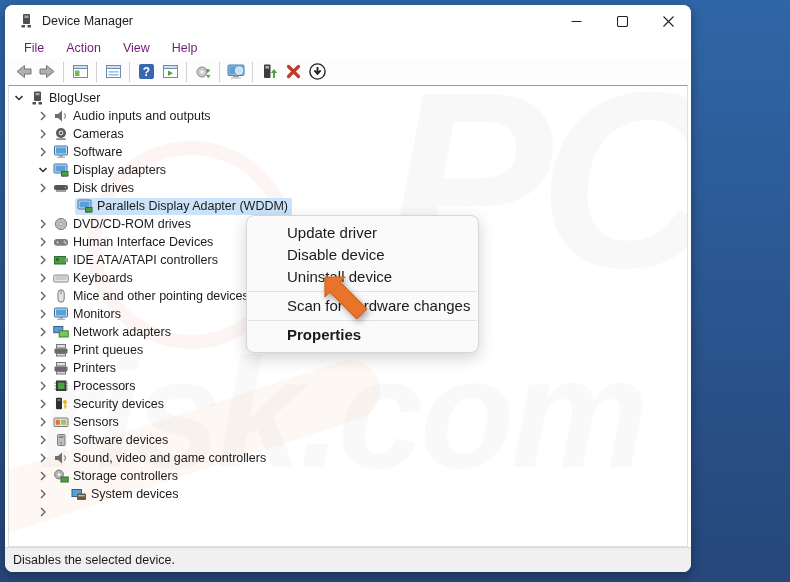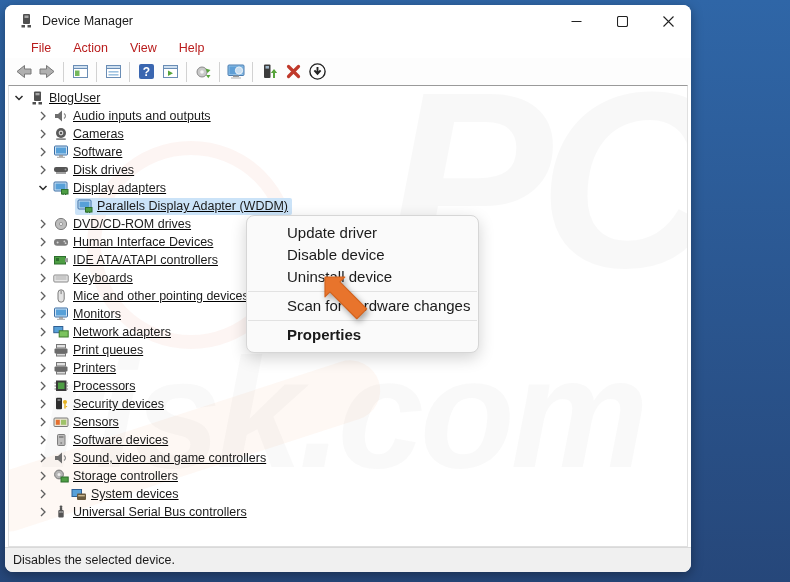--- a/index.html
+++ b/index.html
@@ -14,32 +14,32 @@
     background:#ffffff;border-radius:8px;overflow:hidden;
     box-shadow:0 3px 12px rgba(0,0,0,.35);
     display:flex;flex-direction:column;
   }
   
   .titlebar{height:32px;display:flex;align-items:center;padding-left:13px;background:#fff;flex:0 0 auto;}
   .title-text{font-size:12.5px;color:#1b1b1b;margin-left:8px;}
   .win-controls{margin-left:auto;display:flex;height:100%;}
   .win-btn{width:46px;height:100%;display:flex;align-items:center;justify-content:center;cursor:default;}
   
-  .menubar{height:21px;display:flex;align-items:center;padding-left:15px;font-size:12.5px;color:#b91c1c;flex:0 0 auto;}
+  .menubar{height:21px;display:flex;align-items:center;padding-left:8px;font-size:12.5px;color:#701a75;flex:0 0 auto;}
   .menu-item{padding:2px 11px;border-radius:3px;}
   
   .toolbar{height:27px;display:flex;align-items:center;padding-left:6px;flex:0 0 auto;background:#fdfdfd;}
   .tb-btn{width:24px;height:23px;display:flex;align-items:center;justify-content:center;border-radius:3px;}
   .tb-sep{width:1px;height:20px;background:#d2d2d2;margin:0 4px;}
   
   .tree-wrap{
     flex:1 1 auto;margin:0 3px;position:relative;overflow:hidden;background:#fff;
     border:1px solid #e0e0e0;border-top:1px solid #9a9a9a;
   }
-  .tree{position:relative;z-index:2;padding-top:3px;text-decoration:underline;}
+  .tree{position:relative;z-index:2;padding-top:3px;}
   .tree-row{height:18px;display:flex;align-items:center;font-size:12.5px;color:#1b1b1b;white-space:nowrap;}
   .chev{width:16px;height:16px;display:inline-flex;align-items:center;justify-content:center;flex:0 0 16px;}
   .icn{display:inline-flex;align-items:center;justify-content:center;}
   .ticon{width:18px;height:15px;margin-right:3px;flex:0 0 18px;}
   .rowwrap{display:flex;align-items:center;padding:1px 4px 1px 1px;border-radius:2px;}
   .rowwrap.sel{background:#cbe3f8;}
   
   .wm{position:absolute;z-index:1;pointer-events:none;user-select:none;}
   .wm-pc{right:-18px;top:-30px;font-size:250px;font-weight:bold;font-style:italic;color:rgba(130,130,130,0.055);letter-spacing:-14px;line-height:1;}
   .wm-risk{left:30px;top:250px;font-size:155px;font-weight:bold;font-style:italic;color:rgba(140,140,140,0.05);letter-spacing:-4px;line-height:1;}
@@ -282,53 +282,53 @@
                 <rect x="6" y="10" width="4" height="1.8" fill="#9a9a9a"></rect>
                 <rect x="4" y="11.8" width="8" height="1.2" fill="#b5b5b5"></rect>
               </svg>
             </span>
             <span>Software</span>
           </span>
         </div>
         <div class="tree-row" style="padding-left: 26px;">
           <span class="chev">
             <svg width="16" height="16" viewBox="0 0 16 16">
-              <path d="M6 4 L10 8 L6 12" fill="none" stroke="#5f5f5f" stroke-width="1.3"></path>
-            </svg>
-          </span>
-          <span class="rowwrap">
-            <span class="icn ticon">
-              <svg width="16" height="14" viewBox="0 0 16 14">
-                <rect x="1" y="4" width="14" height="5" rx="2" fill="#555"></rect>
-                <rect x="3" y="9.2" width="10" height="1.6" fill="#8c8c8c"></rect>
-                <circle cx="12.5" cy="6.5" r="0.9" fill="#9c9c9c"></circle>
-              </svg>
-            </span>
-            <span>Disk drives</span>
-          </span>
-        </div>
-        <div class="tree-row" style="padding-left: 26px;">
-          <span class="chev">
-            <svg width="16" height="16" viewBox="0 0 16 16">
               <path d="M4.5 6 L8 9.5 L11.5 6" fill="none" stroke="#2b2b2b" stroke-width="1.5"></path>
             </svg>
           </span>
           <span class="rowwrap">
             <span class="icn ticon">
               <svg width="16" height="14" viewBox="0 0 16 14">
                 <rect x="1" y="1" width="13" height="9" rx="1" fill="#cfe3f5" stroke="#3a6ea5"></rect>
                 <rect x="2.5" y="2.5" width="10" height="6" fill="#57a0d8"></rect>
                 <rect x="8.5" y="8.5" width="6.5" height="4.5" fill="#4e9e44" stroke="#2c6e2c"></rect>
                 <rect x="9.5" y="13" width="1.2" height="1" fill="#2c6e2c"></rect>
                 <rect x="12" y="13" width="1.2" height="1" fill="#2c6e2c"></rect>
               </svg>
             </span>
             <span>Display adapters</span>
           </span>
         </div>
+        <div class="tree-row" style="padding-left: 26px;">
+          <span class="chev">
+            <svg width="16" height="16" viewBox="0 0 16 16">
+              <path d="M6 4 L10 8 L6 12" fill="none" stroke="#5f5f5f" stroke-width="1.3"></path>
+            </svg>
+          </span>
+          <span class="rowwrap">
+            <span class="icn ticon">
+              <svg width="16" height="14" viewBox="0 0 16 14">
+                <rect x="1" y="4" width="14" height="5" rx="2" fill="#555"></rect>
+                <rect x="3" y="9.2" width="10" height="1.6" fill="#8c8c8c"></rect>
+                <circle cx="12.5" cy="6.5" r="0.9" fill="#9c9c9c"></circle>
+              </svg>
+            </span>
+            <span>Disk drives</span>
+          </span>
+        </div>
         <div class="tree-row" style="padding-left: 50px;">
           <span class="chev"></span>
           <span class="rowwrap sel">
             <span class="icn ticon">
               <svg width="16" height="14" viewBox="0 0 16 14">
                 <rect x="1" y="1" width="13" height="9" rx="1" fill="#cfe3f5" stroke="#3a6ea5"></rect>
                 <rect x="2.5" y="2.5" width="10" height="6" fill="#57a0d8"></rect>
                 <rect x="8.5" y="8.5" width="6.5" height="4.5" fill="#4e9e44" stroke="#2c6e2c"></rect>
                 <rect x="9.5" y="13" width="1.2" height="1" fill="#2c6e2c"></rect>
                 <rect x="12" y="13" width="1.2" height="1" fill="#2c6e2c"></rect>
@@ -606,32 +606,20 @@
               </svg>
             </span>
             <span>System devices</span>
           </span>
         </div>
         <div class="tree-row" style="padding-left: 26px;">
           <span class="chev">
             <svg width="16" height="16" viewBox="0 0 16 16">
               <path d="M6 4 L10 8 L6 12" fill="none" stroke="#5f5f5f" stroke-width="1.3"></path>
             </svg>
-          </span>
-          <span class="rowwrap">
-            <span class="icn ticon">
-              <svg width="16" height="14" viewBox="0 0 16 14">
-                <circle cx="8" cy="1.8" r="1.4" fill="#555"></circle>
-                <rect x="6.8" y="3" width="2.4" height="2" fill="#555"></rect>
-                <rect x="5.3" y="5" width="5.4" height="7.5" rx="1" fill="#555"></rect>
-                <rect x="6.5" y="6.2" width="1.1" height="1.6" fill="#cfcfcf"></rect>
-                <rect x="8.5" y="6.2" width="1.1" height="1.6" fill="#cfcfcf"></rect>
-              </svg>
-            </span>
-            <span>Universal Serial Bus controllers</span>
           </span>
         </div>
       </div>
   </div>
 
   <div class="statusbar">
     <span>Disables the selected device.</span>
   </div>
 
 </div>

